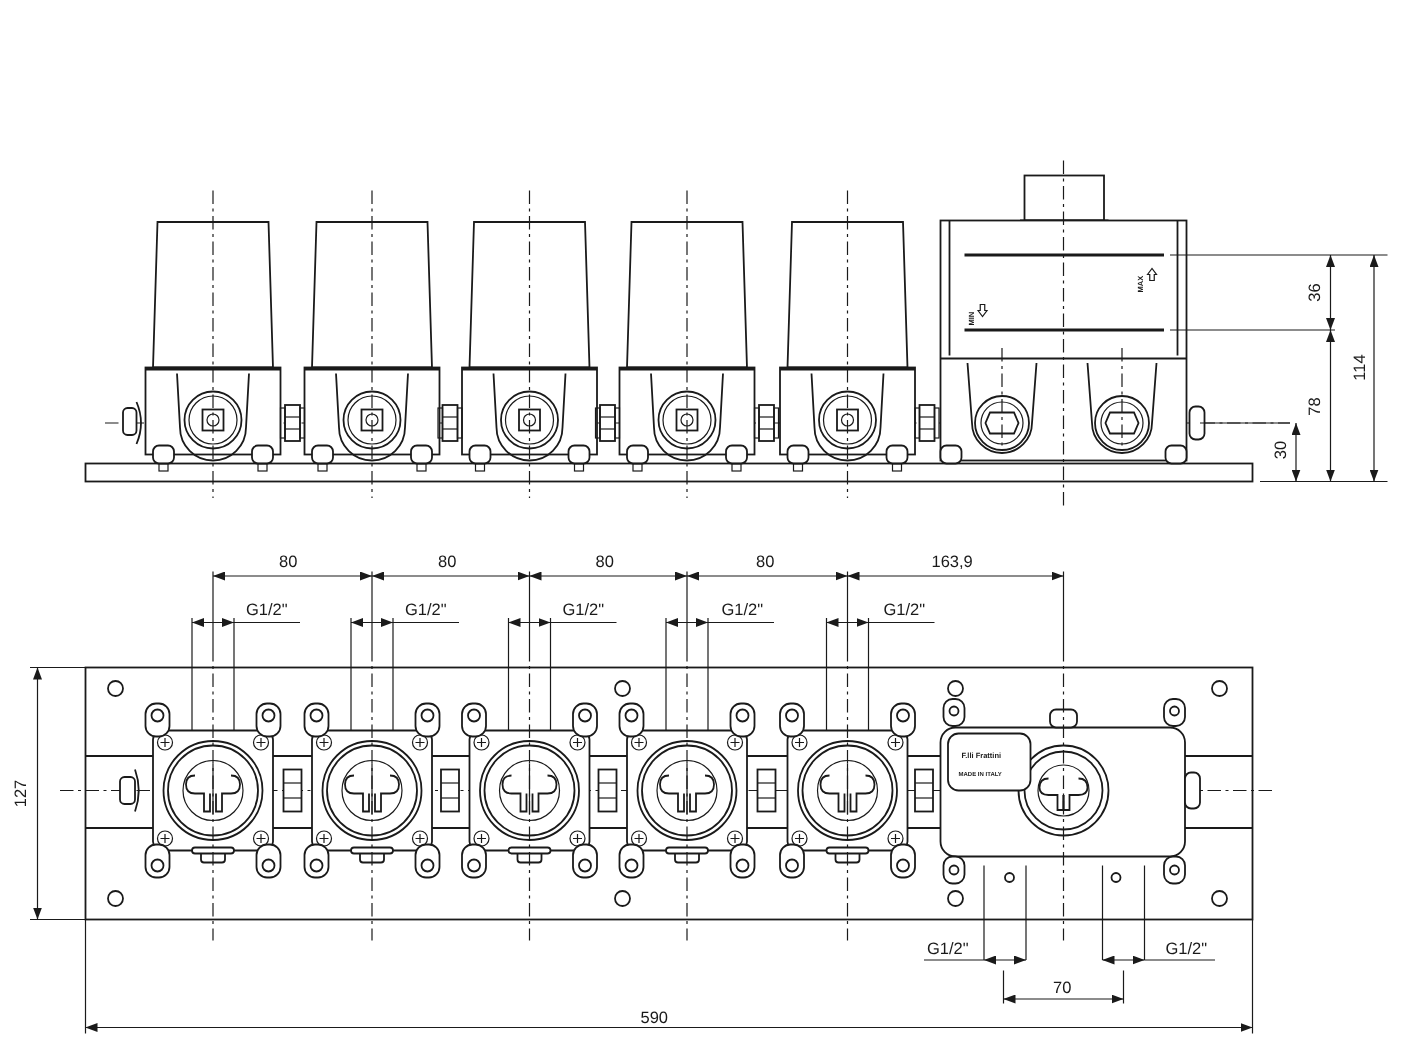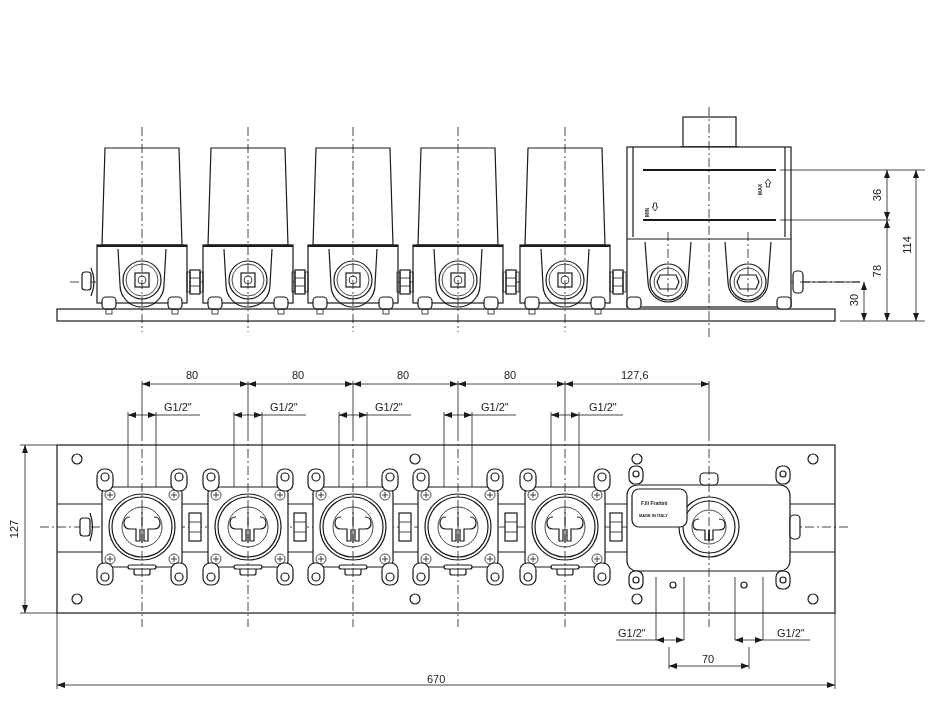--- a/index.html
+++ b/index.html
@@ -320,27 +320,27 @@
 
 <div class="lbl rot" style="left:871px;top:152px;">36</div>
 <div class="lbl rot" style="left:871px;top:228px;">78</div>
 <div class="lbl rot" style="left:898px;top:202px;">114</div>
 <div class="lbl rot" style="left:848px;top:257px;">30</div>
 
 <div class="lbl" style="left:186px;top:332px;">80</div>
 <div class="lbl" style="left:292px;top:332px;">80</div>
 <div class="lbl" style="left:397px;top:332px;">80</div>
 <div class="lbl" style="left:504px;top:332px;">80</div>
-<div class="lbl" style="left:621px;top:332px;">127,6</div>
+<div class="lbl" style="left:621px;top:332px;">163,9</div>
 
 <div class="lbl" style="left:164px;top:364px;">G1/2"</div>
 <div class="lbl" style="left:270px;top:364px;">G1/2"</div>
 <div class="lbl" style="left:375px;top:364px;">G1/2"</div>
 <div class="lbl" style="left:481px;top:364px;">G1/2"</div>
 <div class="lbl" style="left:589px;top:364px;">G1/2"</div>
 
 <div class="lbl" style="left:618px;top:590px;">G1/2"</div>
 <div class="lbl" style="left:777px;top:590px;">G1/2"</div>
 <div class="lbl" style="left:702px;top:616px;">70</div>
-<div class="lbl" style="left:427px;top:636px;">670</div>
+<div class="lbl" style="left:427px;top:636px;">590</div>
 <div class="lbl rot" style="left:5px;top:486px;">127</div>
 
 </div>
 
 </body></html>

